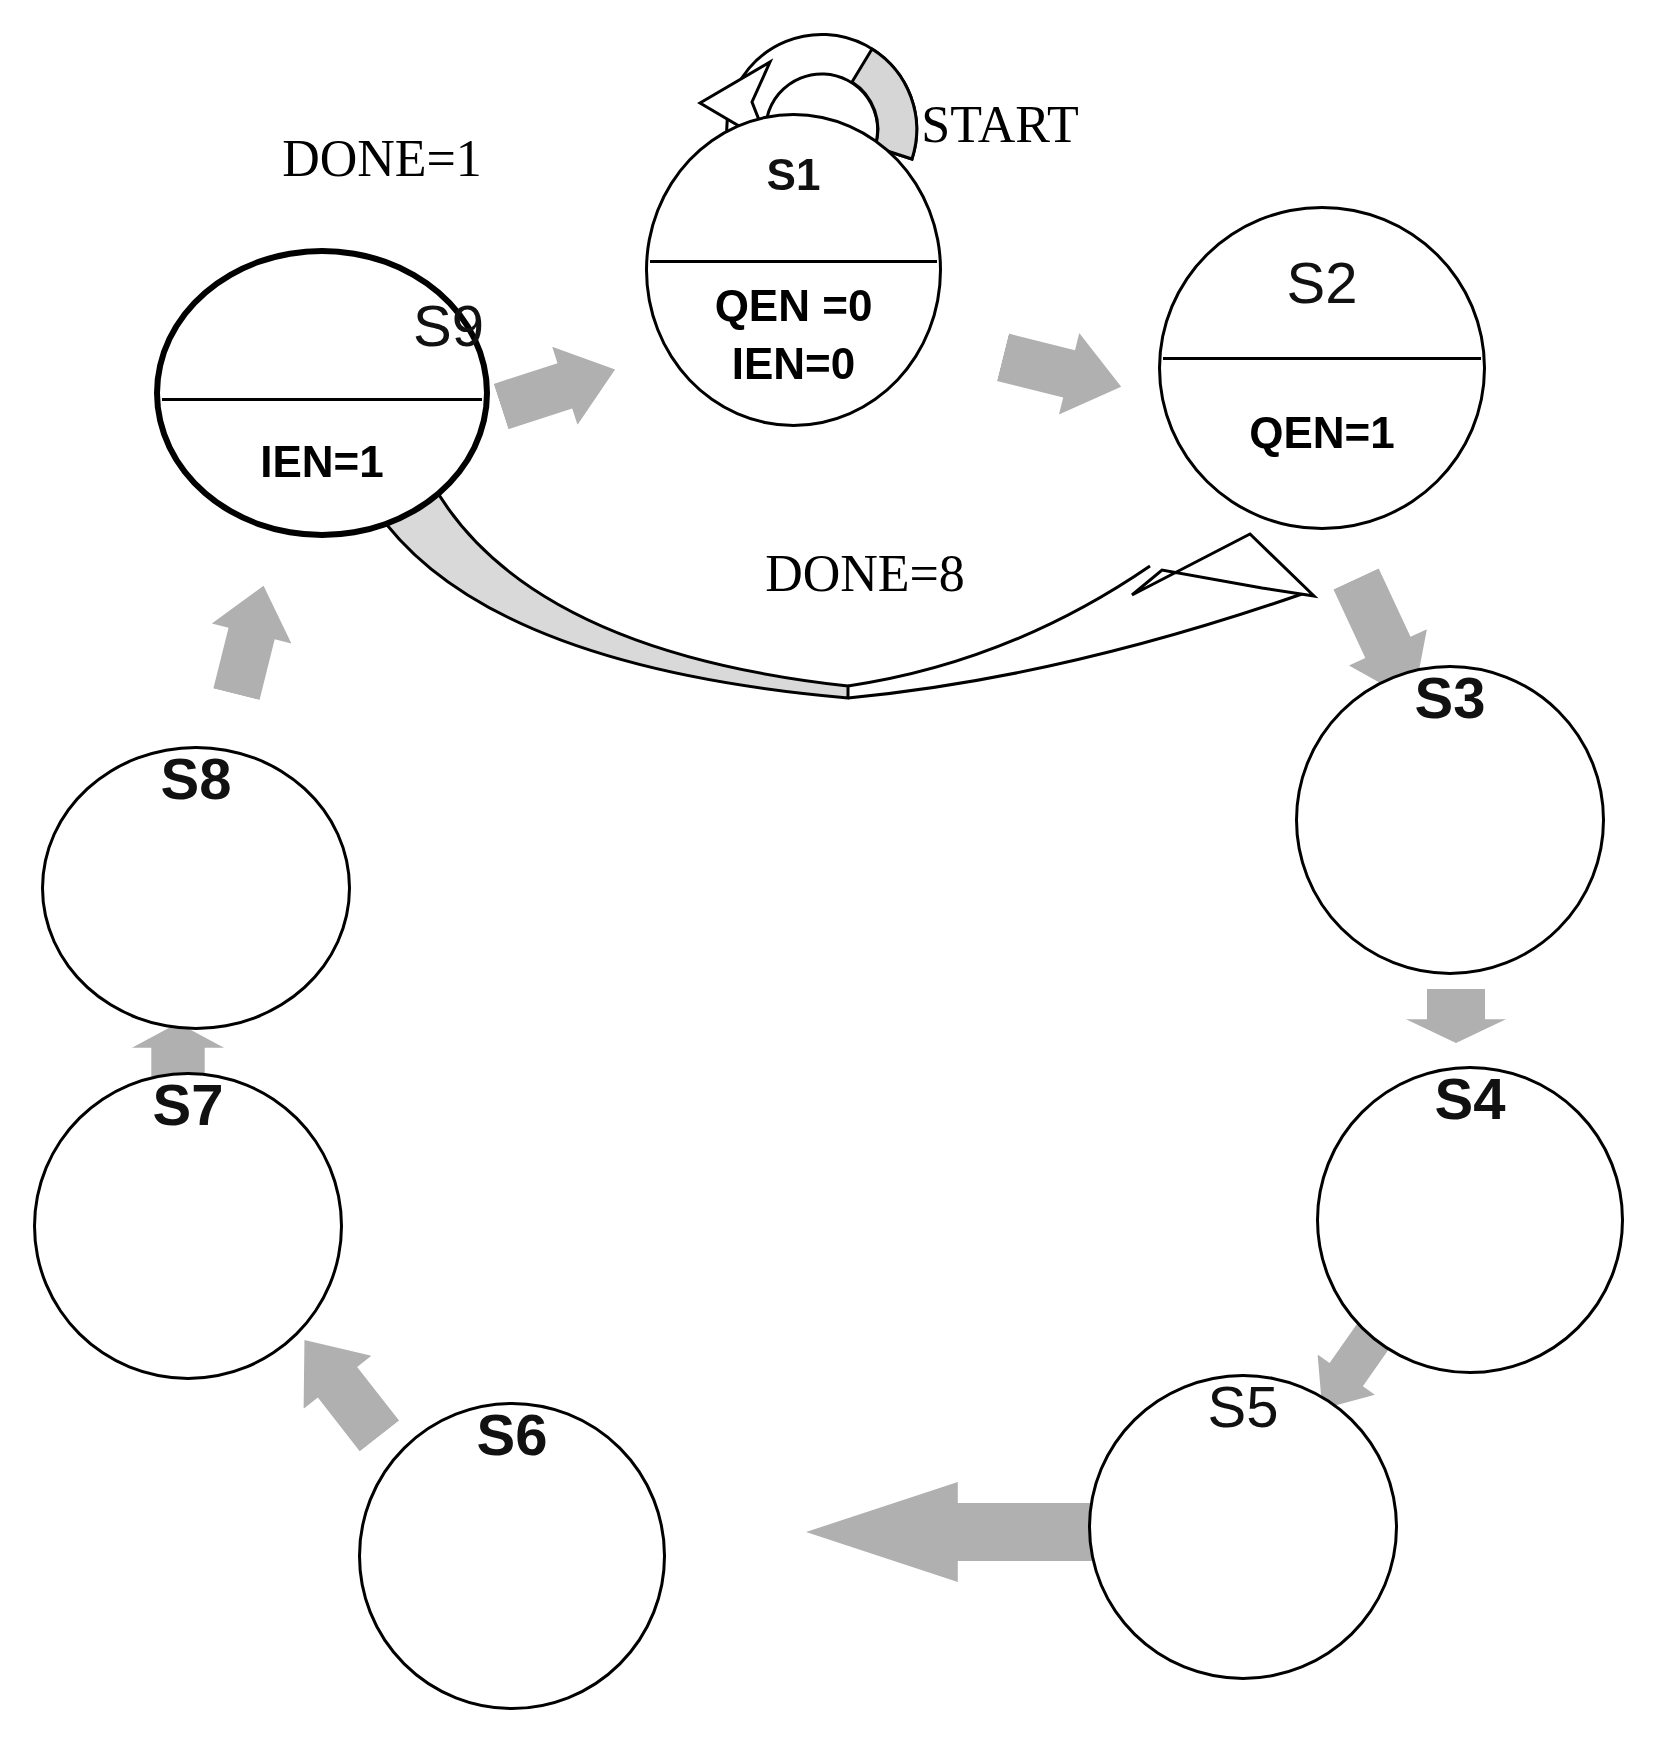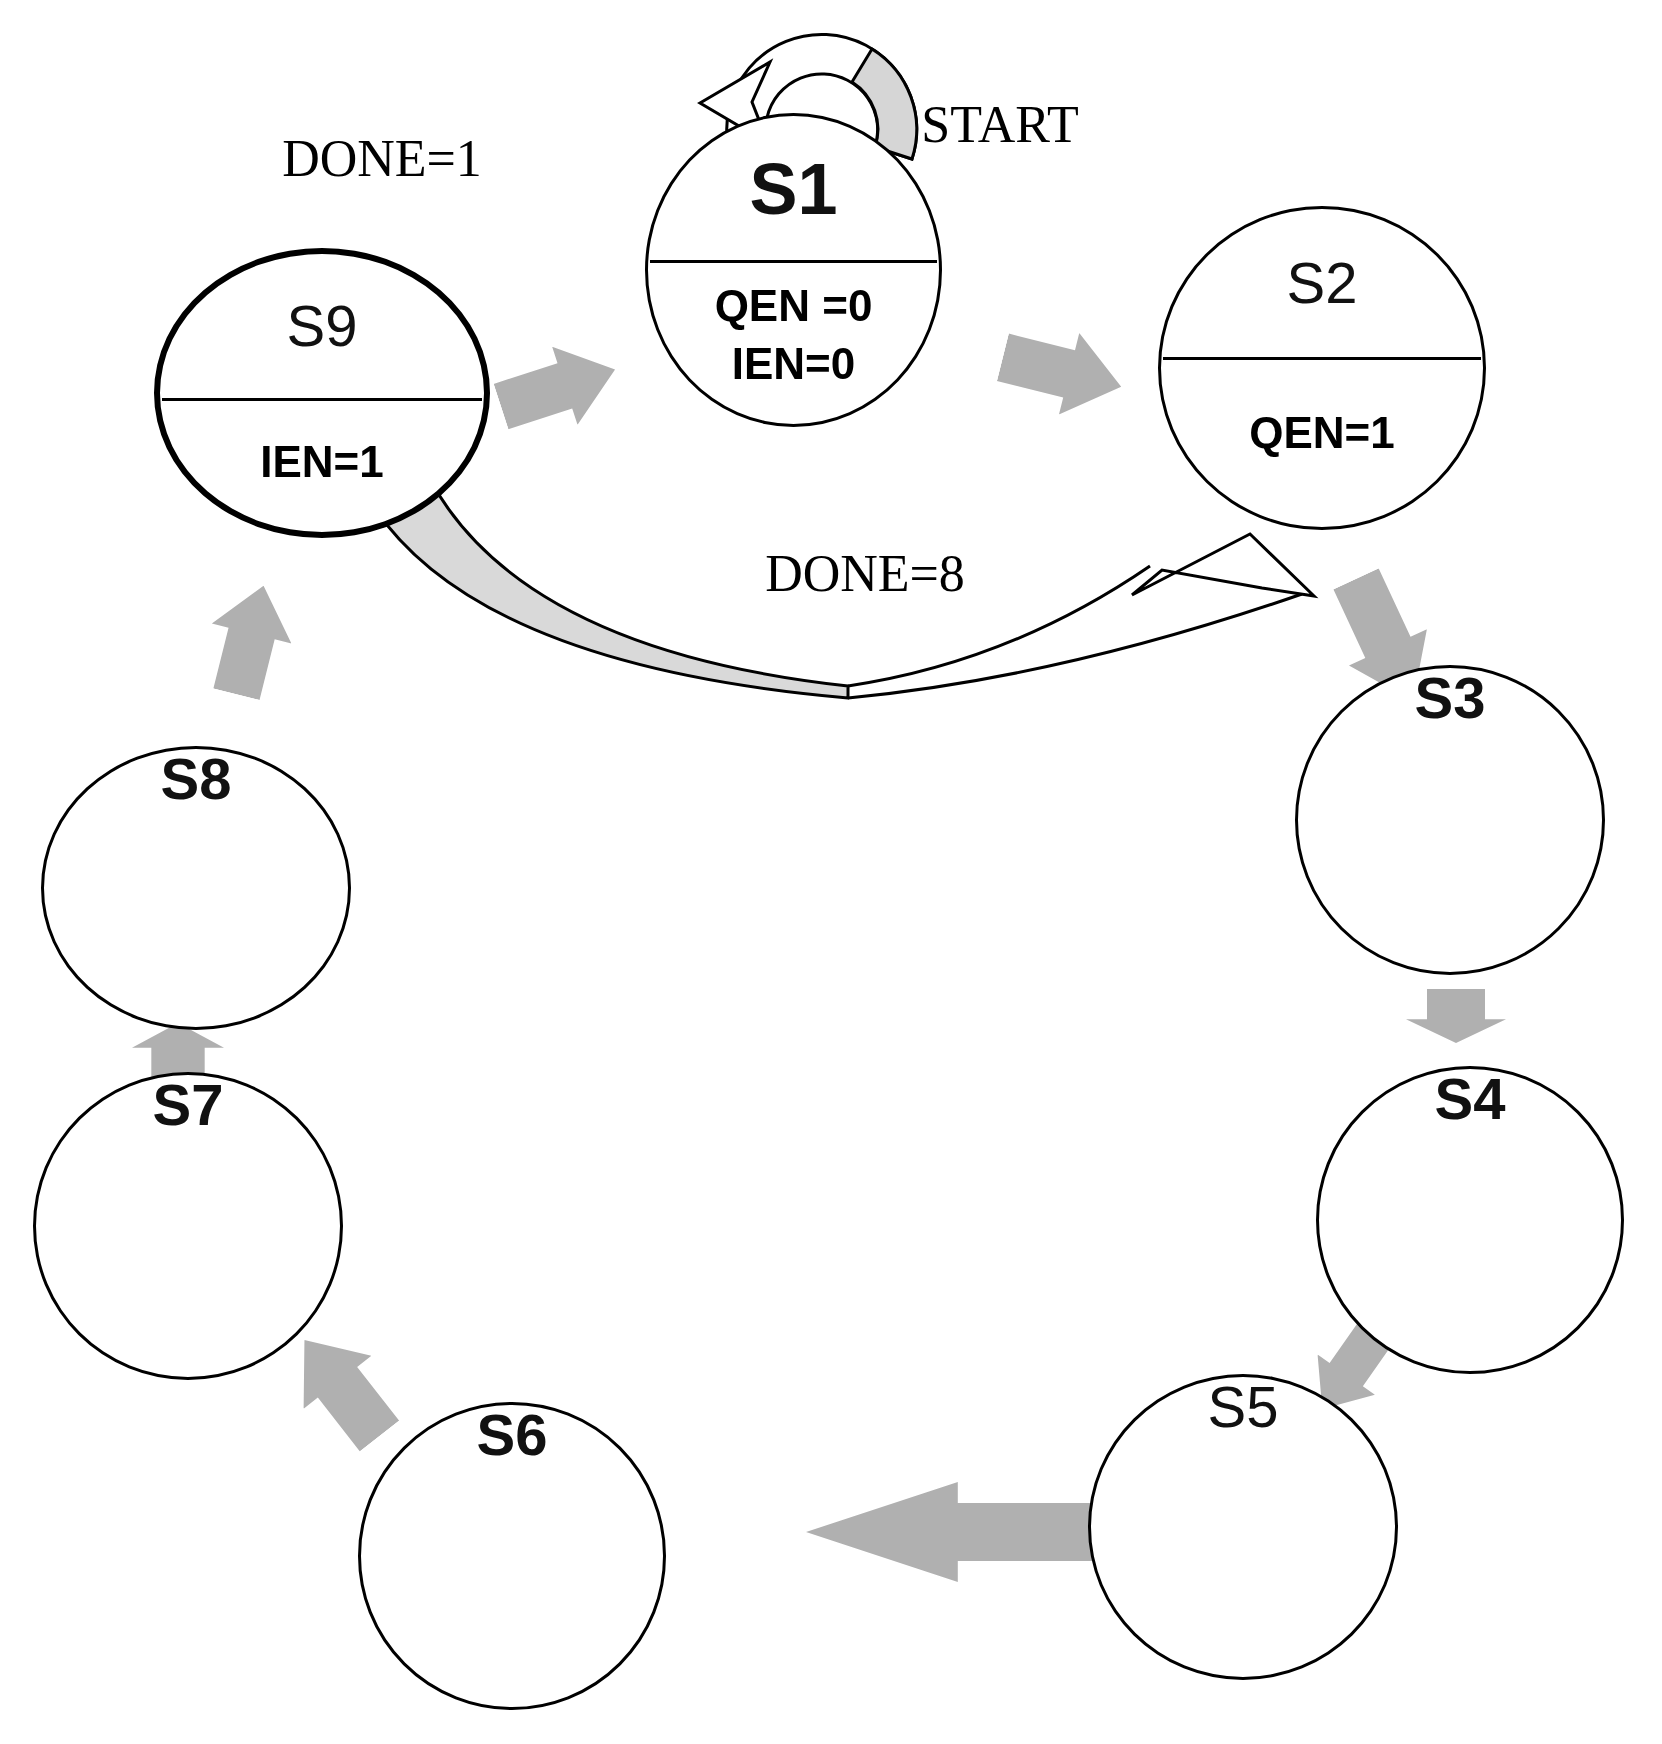--- a/index.html
+++ b/index.html
@@ -75,34 +75,34 @@
   <div class="block-arrow" style="left:1001px;top:330px;width:122px;height:84px;transform:rotate(14deg);"></div>
   <div class="block-arrow" style="left:1317px;top:597px;width:135px;height:86px;transform:rotate(65deg);"></div>
   <div class="block-arrow" style="left:1429px;top:966px;width:54px;height:100px;transform:rotate(90deg);"></div>
   <div class="block-arrow" style="left:1302px;top:1335px;width:95px;height:70px;transform:rotate(125deg);"></div>
   <div class="block-arrow" style="left:806px;top:1482px;width:345px;height:100px;transform:rotate(180deg);"></div>
   <div class="block-arrow" style="left:281px;top:1345px;width:122px;height:86px;transform:rotate(-128deg);"></div>
   <div class="block-arrow" style="left:150px;top:1005px;width:56px;height:92px;transform:rotate(-90deg);"></div>
   <div class="block-arrow" style="left:194px;top:599px;width:112px;height:82px;transform:rotate(-76deg);"></div>
 
   <div class="state" style="left:645px;top:113px;width:297px;height:314px;">
-    <div class="slabel" style="top:36px;font-size:72px;font-weight:700;">S1</div>
+    <div class="slabel" style="top:36px;font-size:44px;font-weight:700;">S1</div>
     <div class="divider" style="top:144px;"></div>
     <div class="out" style="top:166px;">QEN =0</div>
     <div class="out" style="top:224px;">IEN=0</div>
   </div>
 
   <div class="state" style="left:1158px;top:206px;width:328px;height:324px;">
     <div class="slabel" style="top:44px;font-weight:400;">S2</div>
     <div class="divider" style="top:148px;"></div>
     <div class="out" style="top:200px;">QEN=1</div>
   </div>
 
   <div class="state bold" style="left:154px;top:248px;width:336px;height:290px;">
-    <div class="slabel" style="top:42px;font-weight:400;">S9</div>
+    <div class="slabel" style="top:42px;font-weight:400;text-align:right;">S9</div>
     <div class="divider" style="top:144px;"></div>
     <div class="out" style="top:184px;">IEN=1</div>
   </div>
 
   <div class="state centered" style="left:1295px;top:665px;width:310px;height:310px;">
     <div class="slabel">S3</div>
   </div>
 
   <div class="state centered" style="left:1316px;top:1066px;width:308px;height:308px;">
     <div class="slabel">S4</div>

